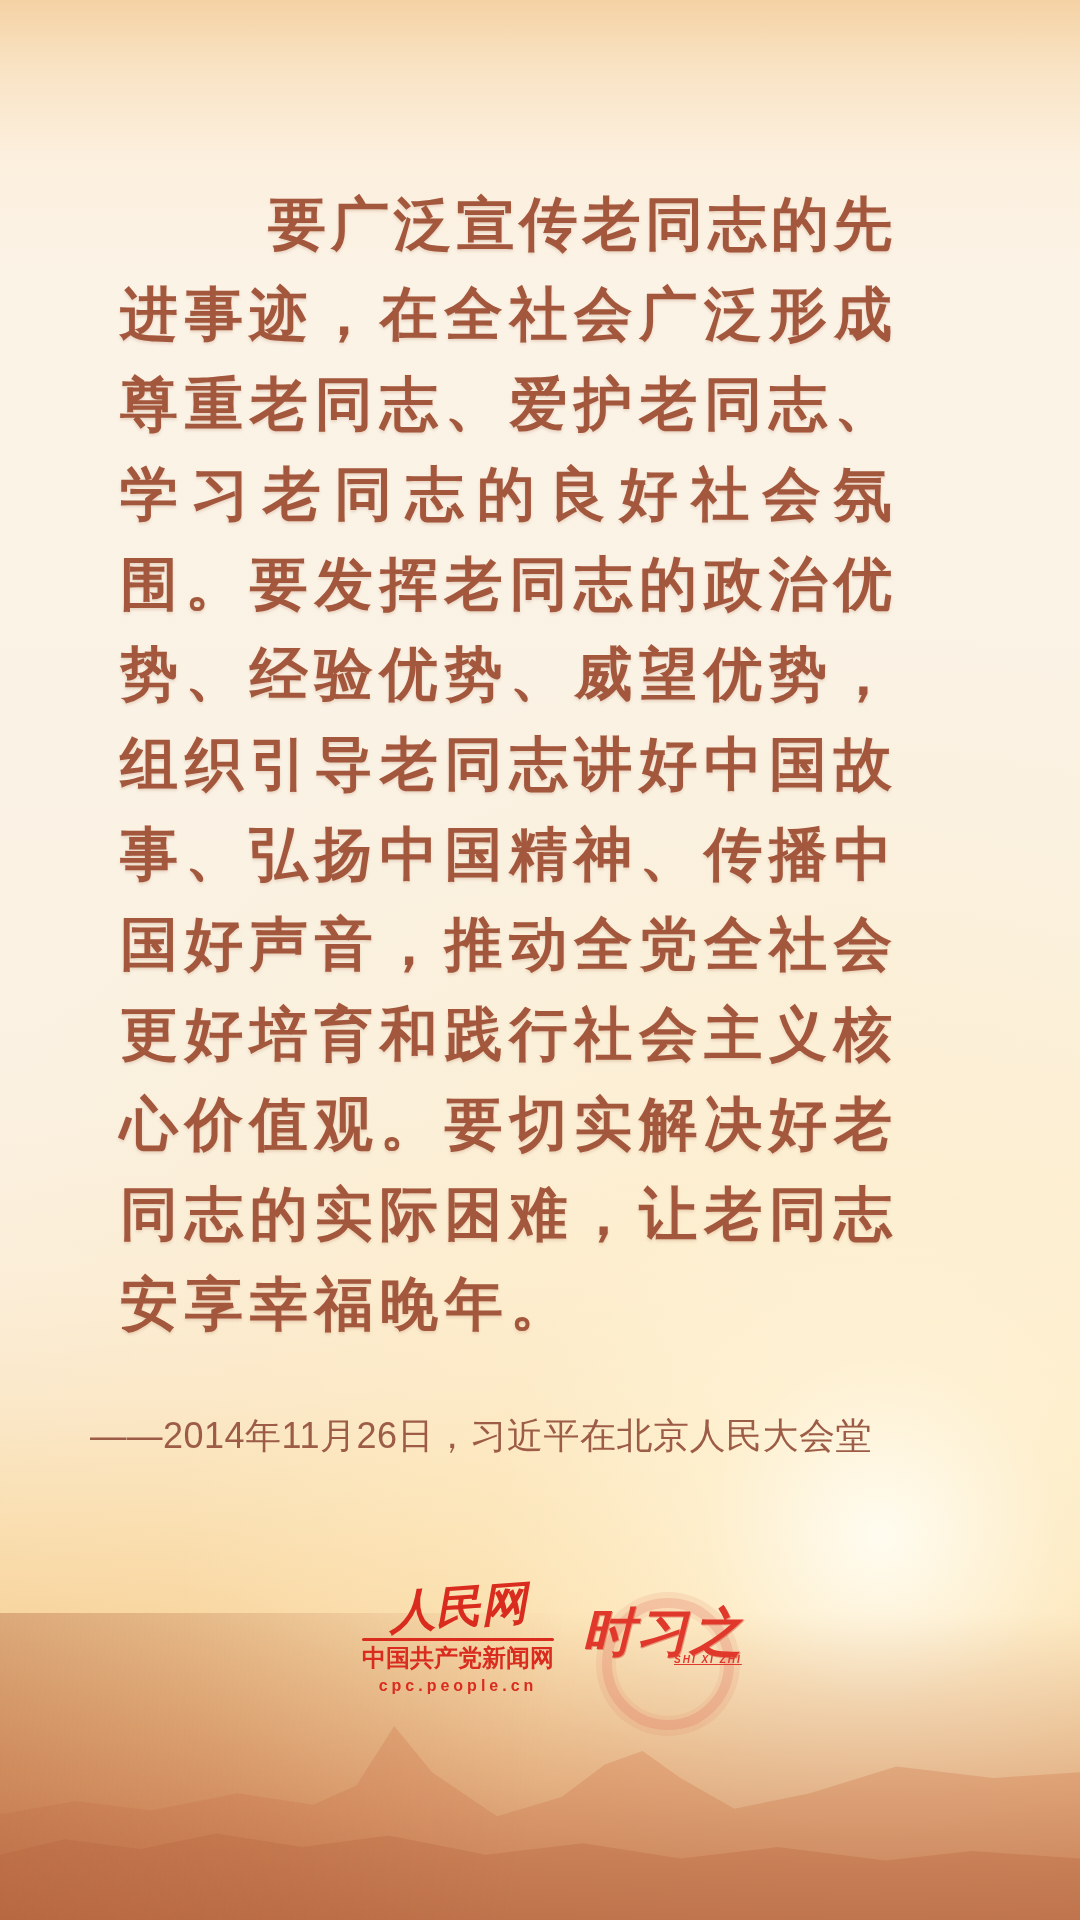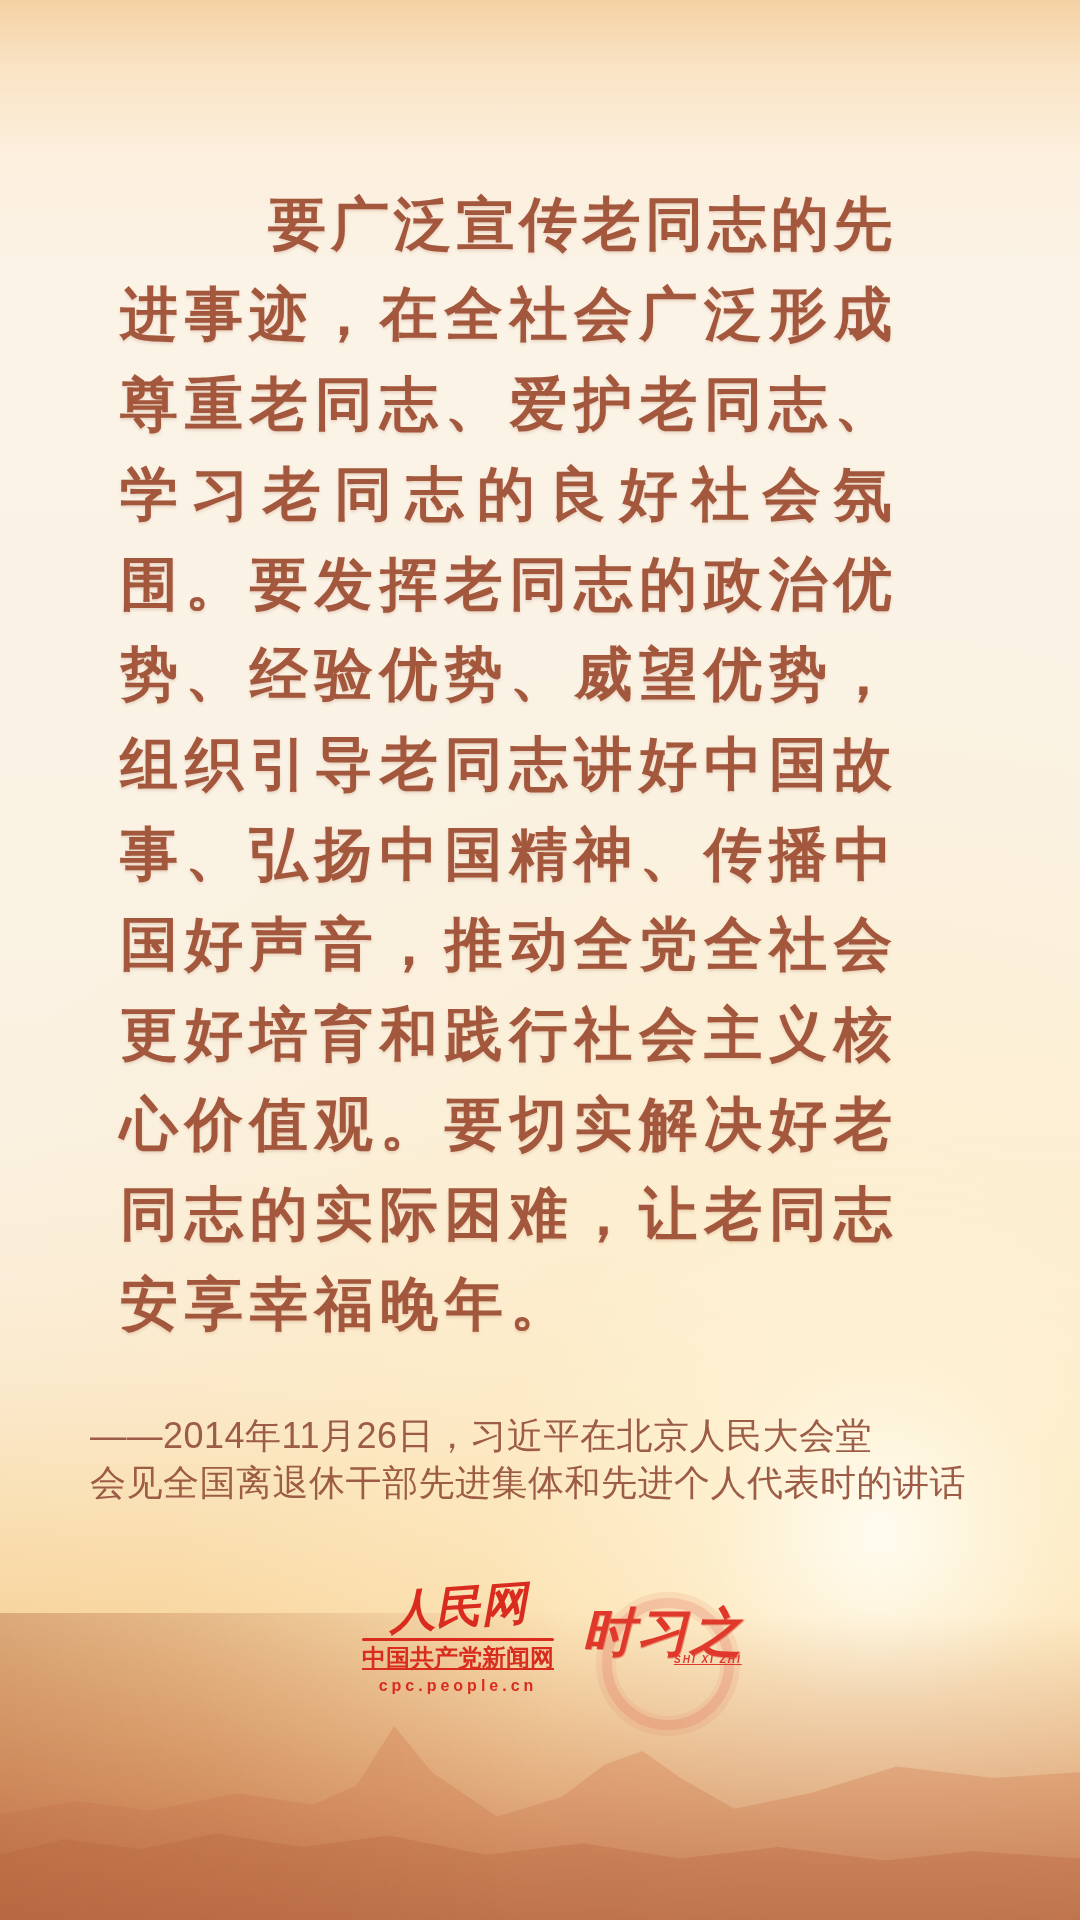--- a/index.html
+++ b/index.html
@@ -72,21 +72,21 @@
   .people-logo{
     position:absolute;left:360px;top:1582px;width:196px;
     text-align:center;color:#d92c1f;
   }
   .people-script{
     font-family:"Liberation Serif","DejaVu Serif",serif;
     font-style:italic;font-weight:700;font-size:46px;line-height:52px;
     transform:rotate(-4deg);
   }
   .people-rule{height:3px;background:#d92c1f;margin:4px 2px 4px 2px;border-radius:2px;}
-  .people-site{font-weight:900;font-size:24px;line-height:26px;letter-spacing:0px;white-space:nowrap;text-decoration:underline;}
+  .people-site{font-weight:900;font-size:24px;line-height:26px;letter-spacing:0px;white-space:nowrap;}
   .people-domain{font-weight:700;font-size:16px;line-height:26px;letter-spacing:4px;white-space:nowrap;margin-top:2px;}
   .shixizhi-logo{position:absolute;left:578px;top:1592px;width:190px;height:130px;}
   .shixizhi-ring{
     position:absolute;left:24px;top:6px;width:112px;height:112px;
     border:10px solid rgba(221,104,82,0.30);
     border-radius:50%;
     box-shadow:0 0 0 6px rgba(221,104,82,0.12), inset 0 0 0 4px rgba(221,104,82,0.10);
   }
   .shixizhi-title{
     position:absolute;left:4px;top:14px;
@@ -284,21 +284,20 @@
         <span>幸</span>
         <span>福</span>
         <span>晚</span>
         <span>年</span>
         <span>。</span>
       </div>
   </div>
 
   <div class="attribution">
     <div>——2014年11月26日，习近平在北京人民大会堂</div>
-    <div>会见全国离退休干部先进集体和先进个人代表时的讲话</div>
   </div>
 
   <div class="people-logo">
     <div class="people-script">人民网</div>
     <div class="people-rule"></div>
     <div class="people-site">中国共产党新闻网</div>
     <div class="people-domain">cpc.people.cn</div>
   </div>
 
   <div class="shixizhi-logo">

